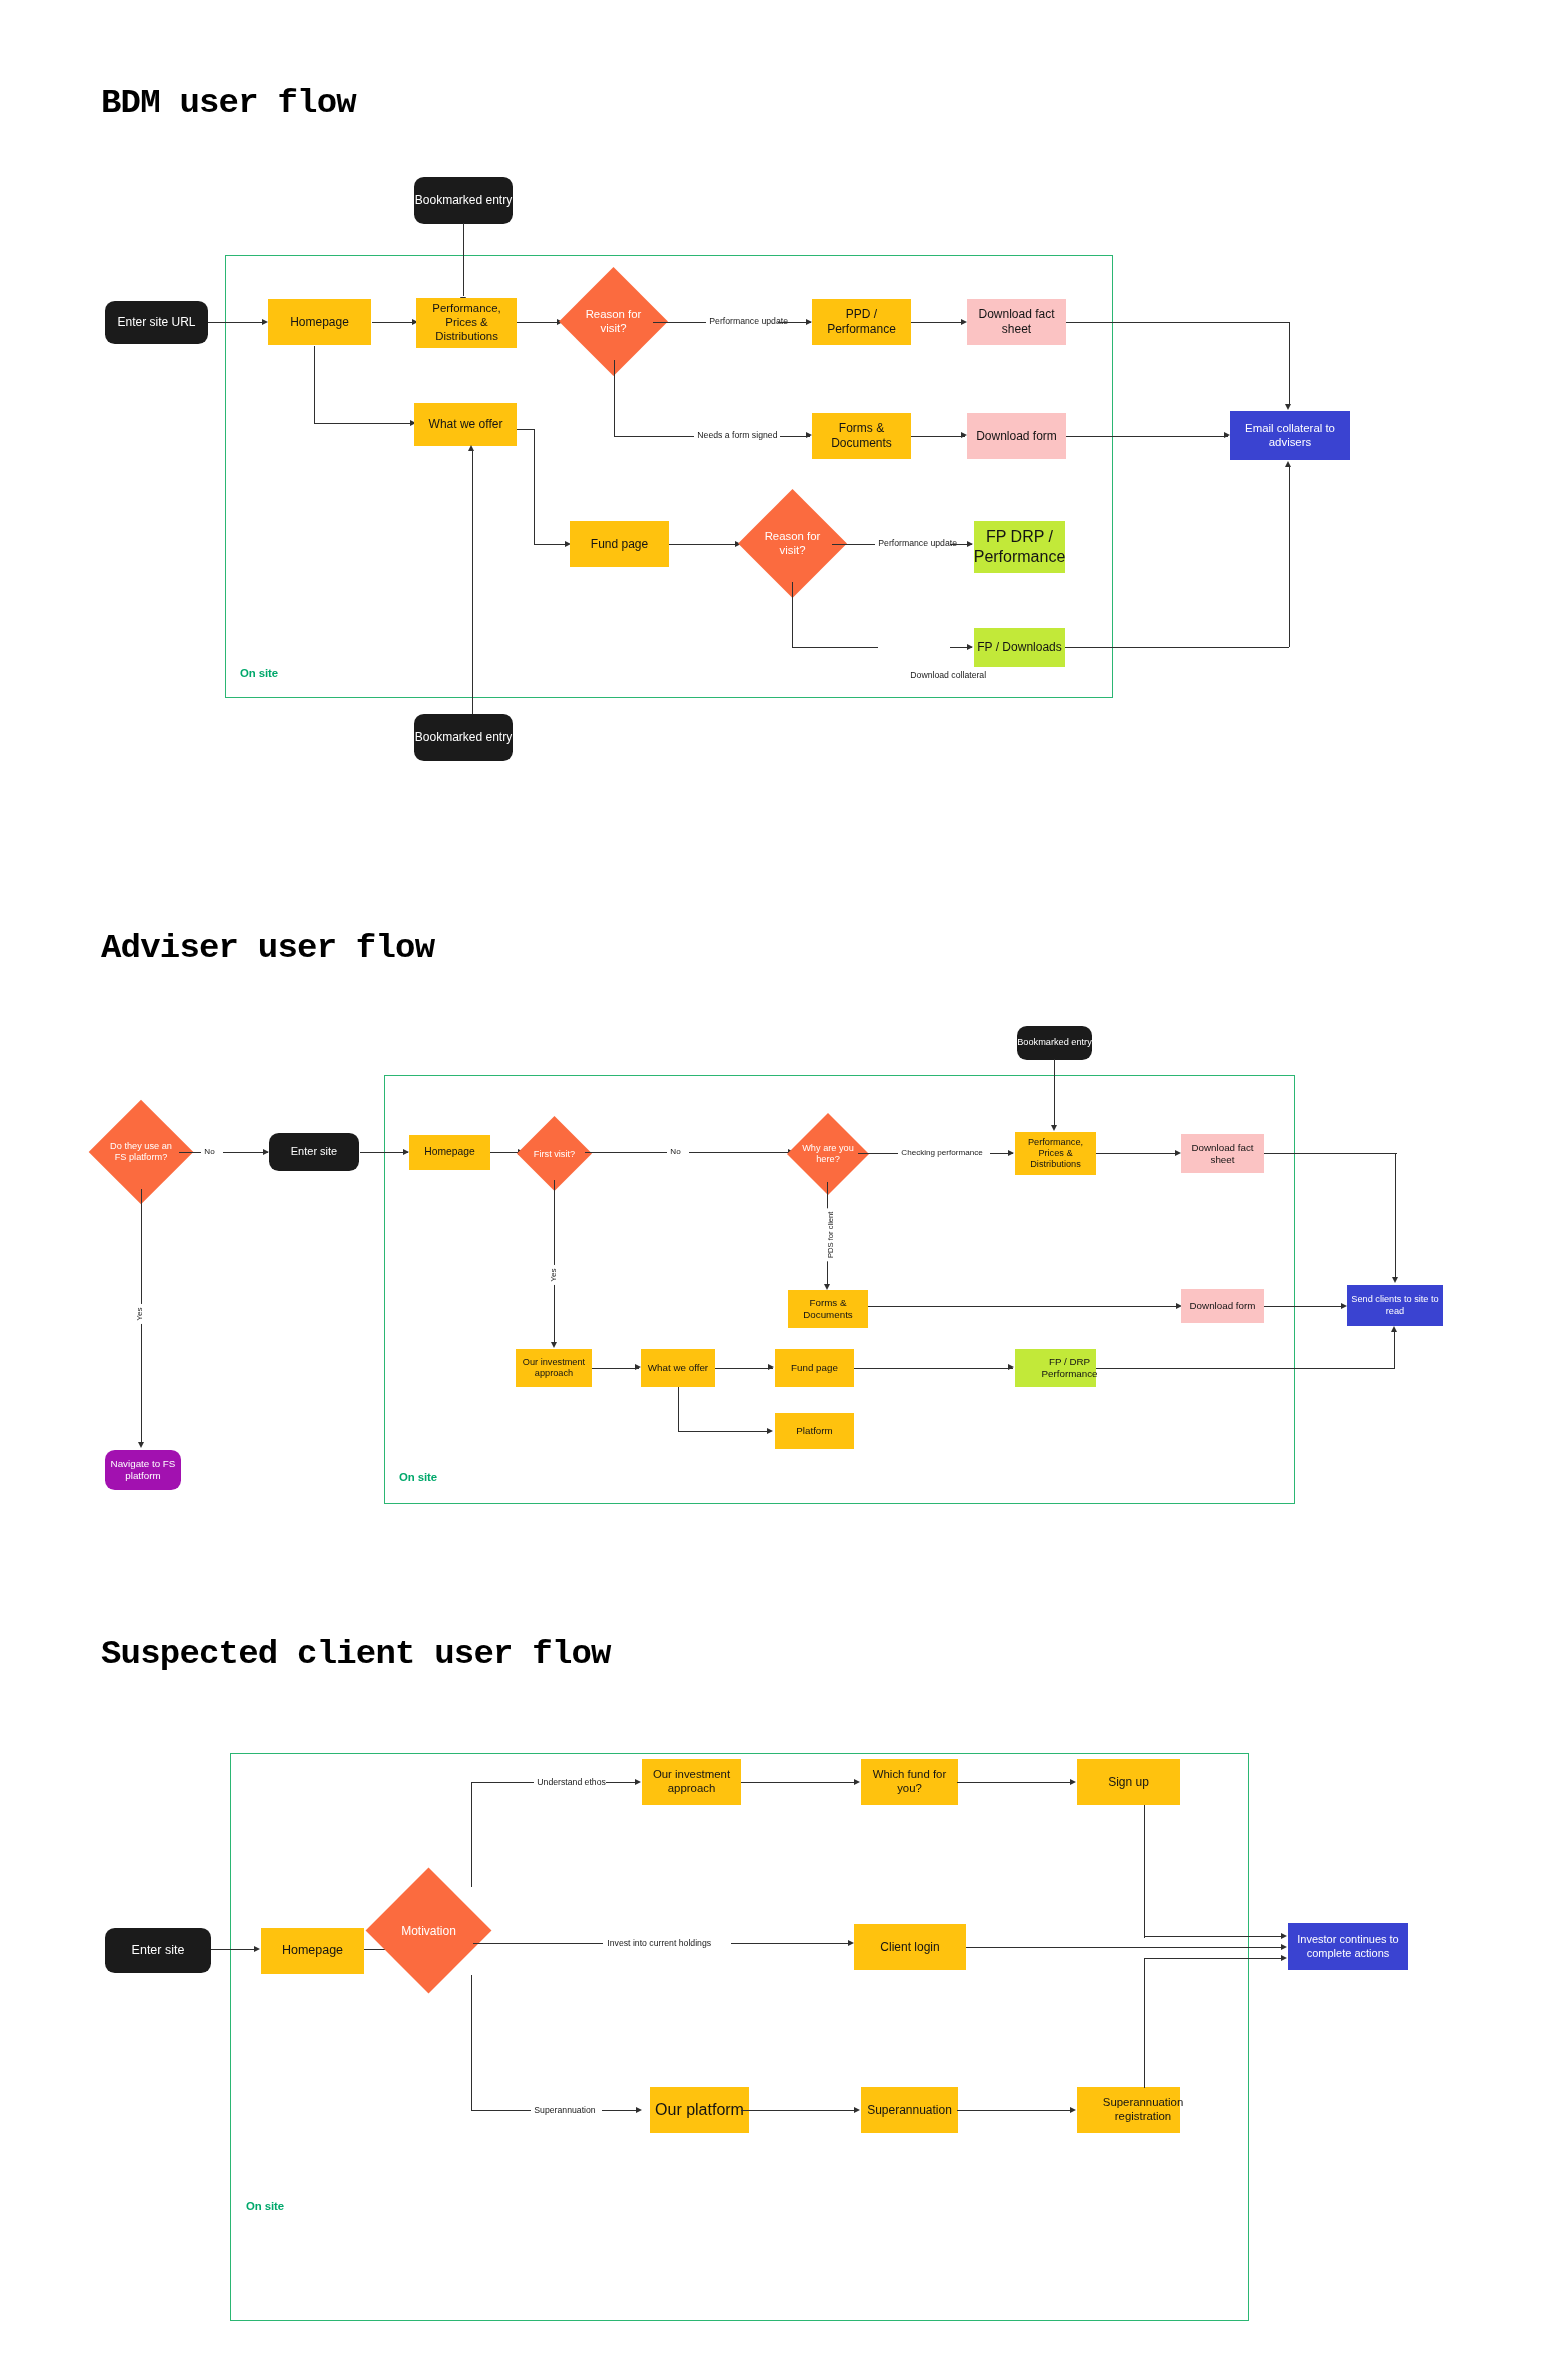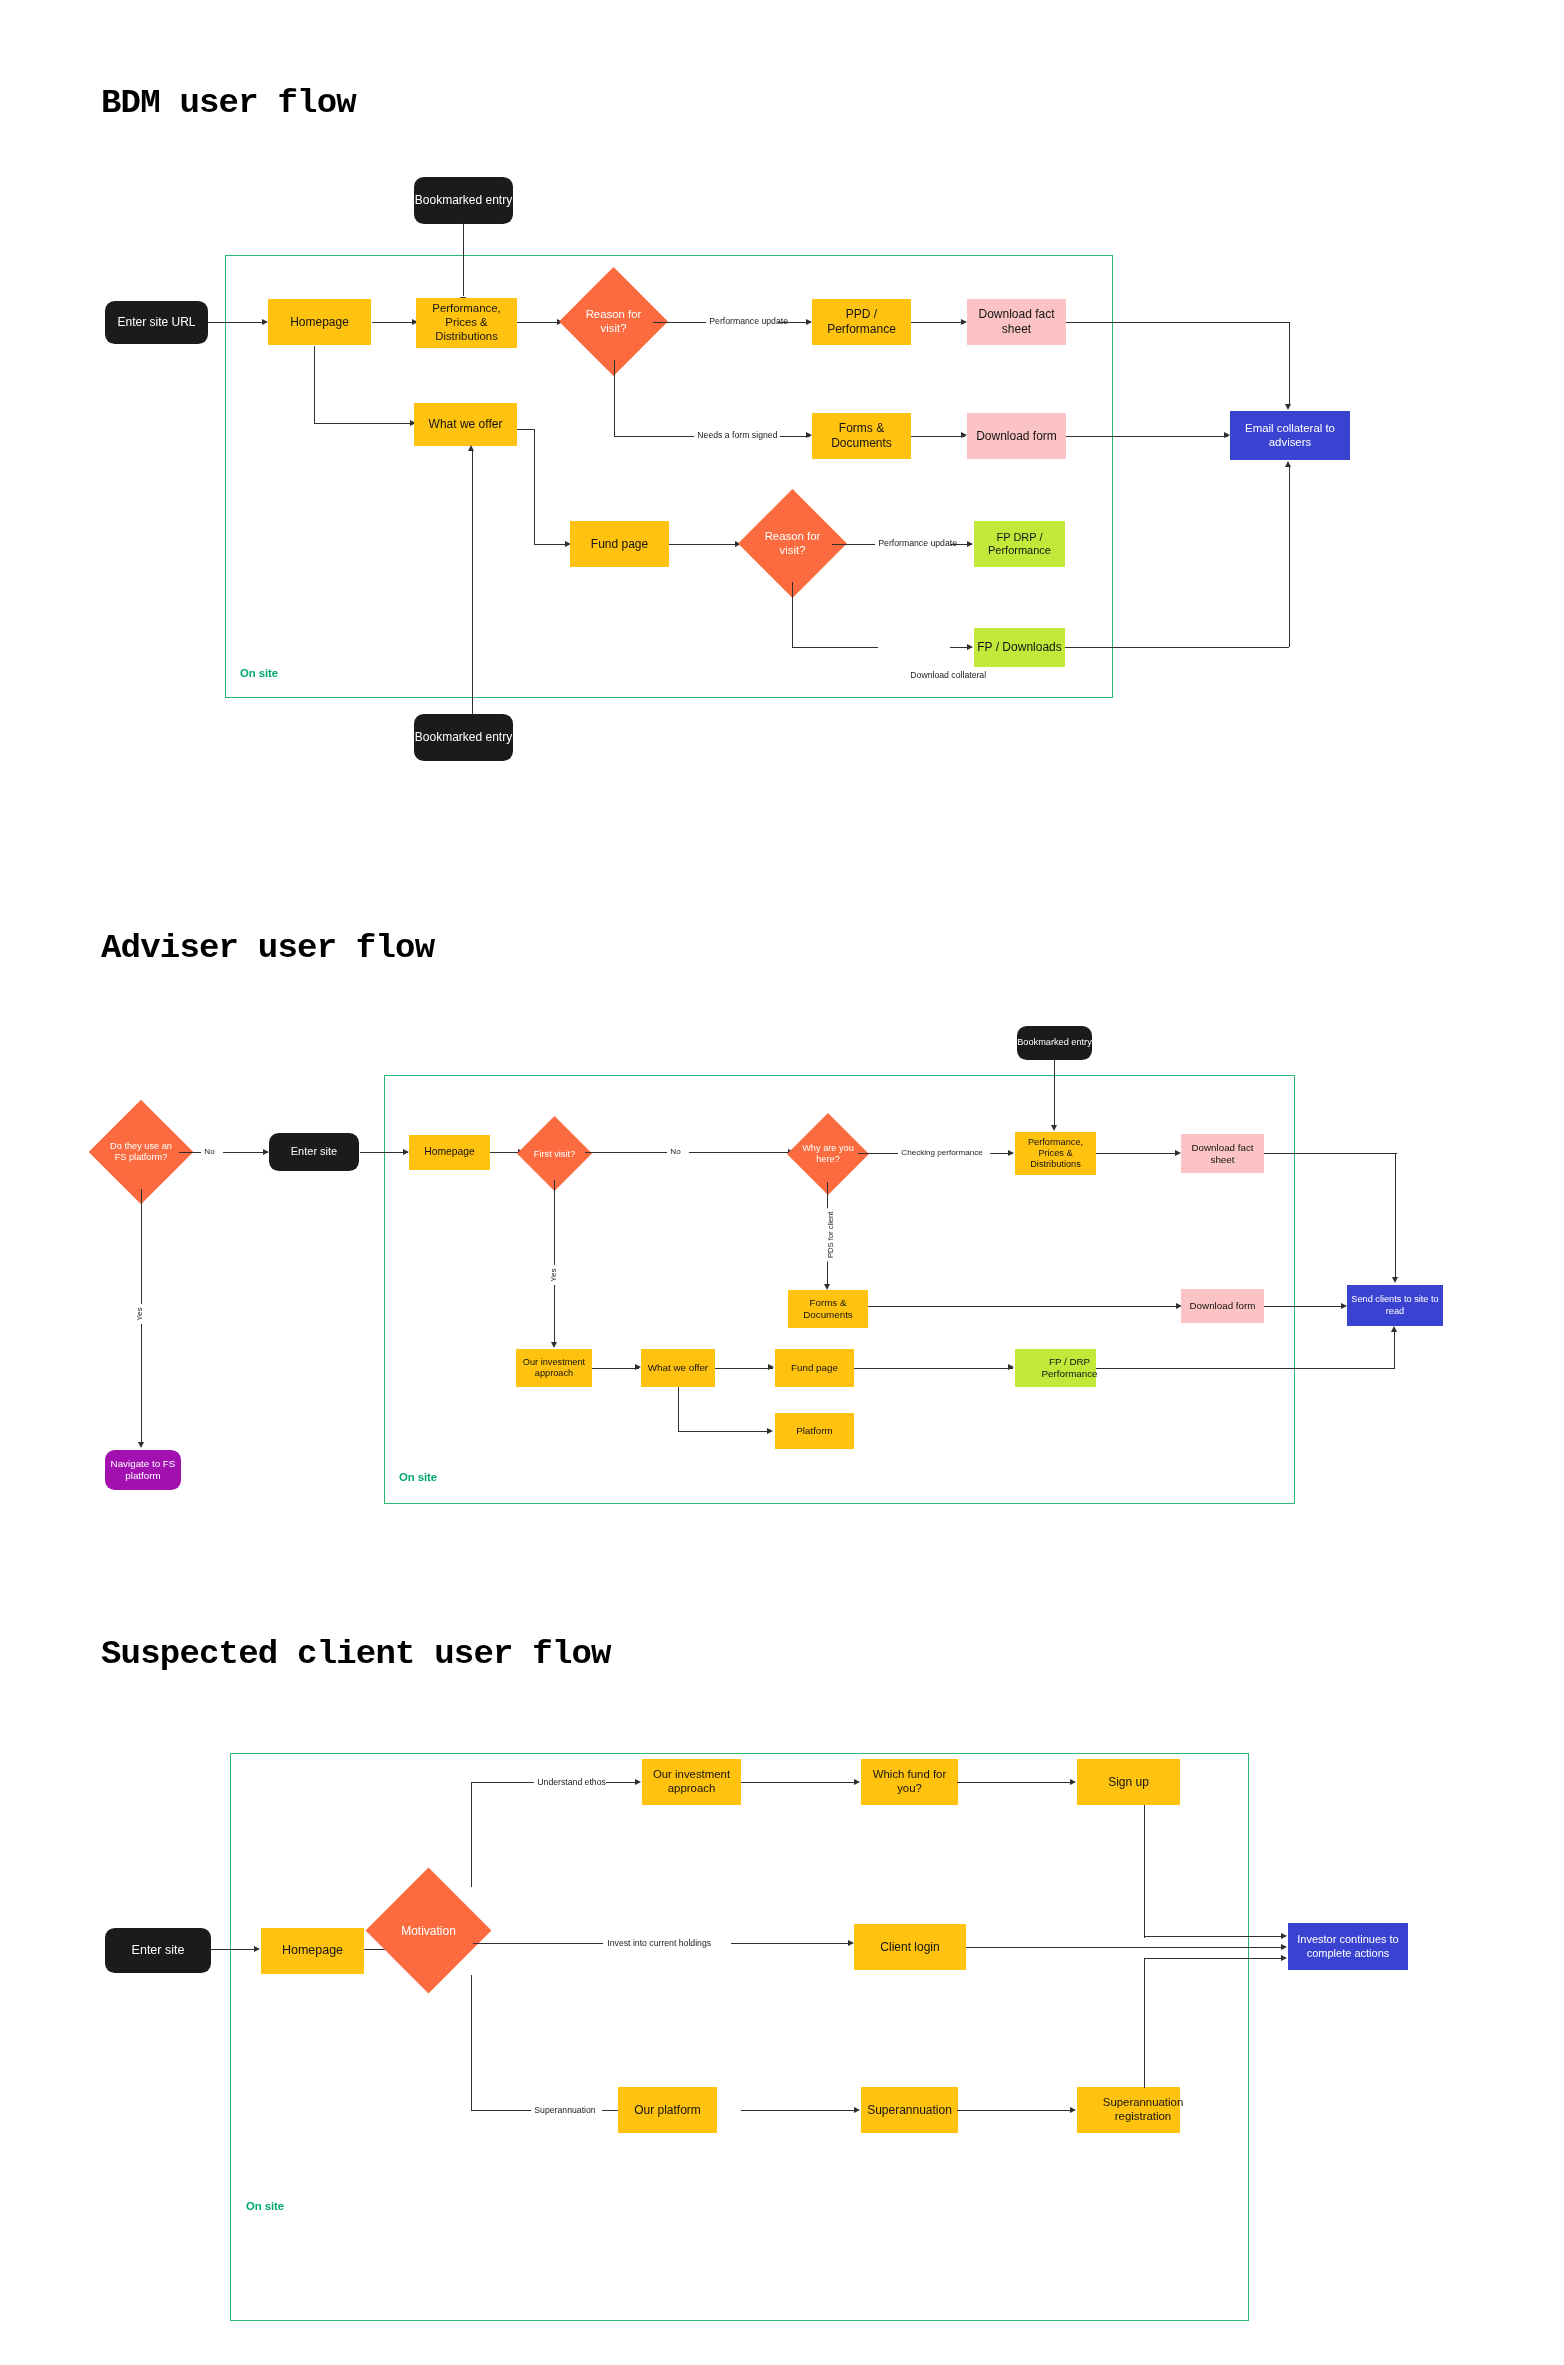--- a/index.html
+++ b/index.html
@@ -202,21 +202,21 @@
       <span style="font-size:11.4px;">
         <span style="display:inline-block; white-space:normal; width:71px;">Reason for visit?</span>
       </span>
     </div>
 
     <div class="ln lnh" style="left:832px; top:544px; width:57px;"></div>
     <div class="edge-label" style="left:875px; top:539px;">Performance update</div>
     <div class="ln lnh" style="left:950px; top:544px; width:22px;"></div>
     <div class="arrow-r" style="left:967px; top:541px;"></div>
 
-    <div class="node n-green" style="left:974px; top:521px; width:91px; height:46px; font-size:11px;">FP DRP / Performance</div>
+    <div class="node n-green" style="left:974px; top:521px; width:91px; height:52px; font-size:16px;">FP DRP / Performance</div>
 
     <div class="ln lnv" style="left:792px; top:582px; width:1.1px; height:65px;"></div>
     <div class="ln lnh" style="left:792px; top:647px; width:86px;"></div>
     <div class="edge-label" style="left:907px; top:642px;margin-top:29px;">Download collateral</div>
     <div class="ln lnh" style="left:950px; top:647px; width:22px;"></div>
     <div class="arrow-r" style="left:967px; top:644px;"></div>
 
     <div class="node n-green" style="left:974px; top:628px; width:91px; height:39px; font-size:12px;">FP / Downloads</div>
 
     <div class="ln lnh" style="left:1065px; top:647px; width:224px;"></div>
@@ -388,21 +388,21 @@
     <div class="arrow-r" style="left:1281px; top:1944px;"></div>
 
     <div class="node n-blue" style="left:1288px; top:1923px; width:120px; height:47px; font-size:11px;">Investor continues to complete actions</div>
 
     <div class="ln lnv" style="left:471px; top:1975px; width:1.1px; height:136px;"></div>
     <div class="ln lnh" style="left:471px; top:2110px; width:66px;"></div>
     <div class="edge-label" style="left:531px; top:2106px;">Superannuation</div>
     <div class="ln lnh" style="left:602px; top:2110px; width:38px;"></div>
     <div class="arrow-r" style="left:636px; top:2107px;"></div>
 
-    <div class="node n-yellow" style="left:618px; top:2087px; width:99px; height:46px; font-size:12px;">Our platform</div>
+    <div class="node n-yellow" style="left:650px; top:2087px; width:99px; height:46px; font-size:16px;">Our platform</div>
     <div class="ln lnh" style="left:741px; top:2110px; width:117px;"></div>
     <div class="arrow-r" style="left:854px; top:2107px;"></div>
 
     <div class="node n-yellow" style="left:861px; top:2087px; width:97px; height:46px; font-size:12px;">Superannuation</div>
     <div class="ln lnh" style="left:957px; top:2110px; width:117px;"></div>
     <div class="arrow-r" style="left:1070px; top:2107px;"></div>
 
     <div class="node n-yellow" style="left:1077px; top:2087px; width:103px; height:46px; font-size:11.4px;padding-left:29px;">Superannuation registration</div>
 
     <div class="ln lnv" style="left:1144px; top:1958px; width:1.1px; height:130px;"></div>

